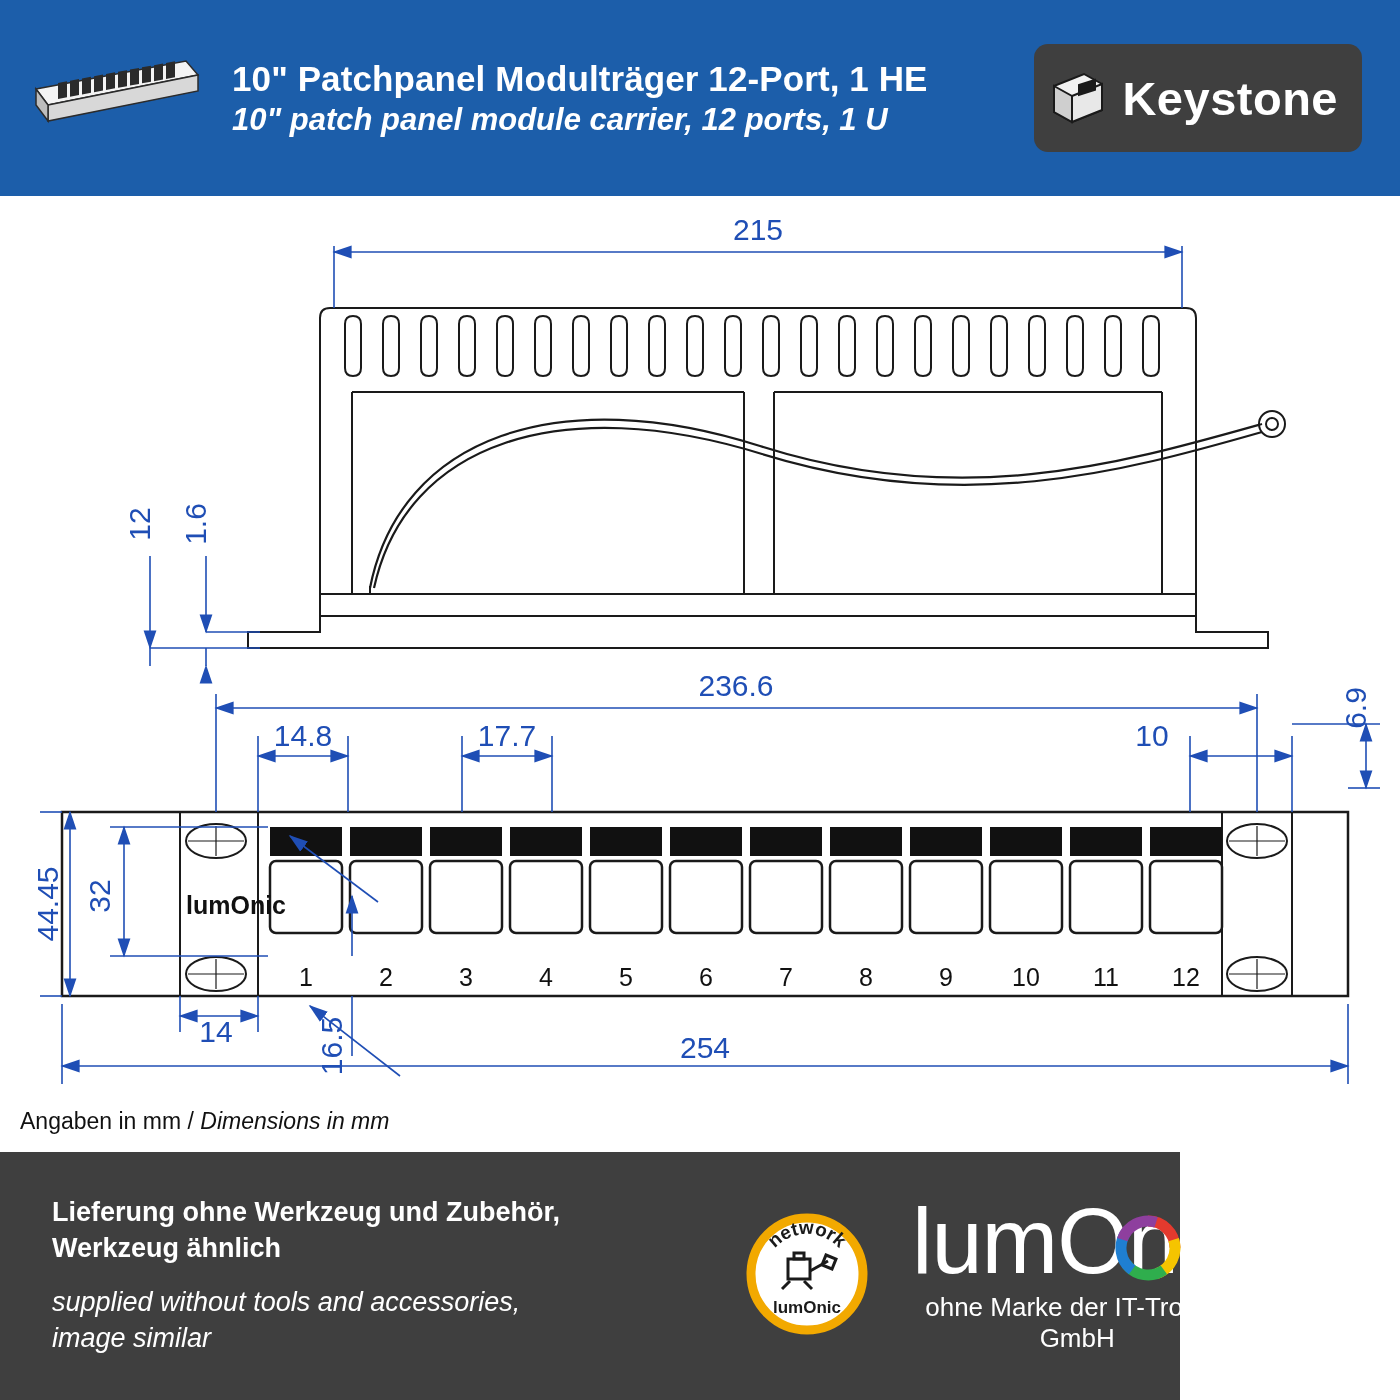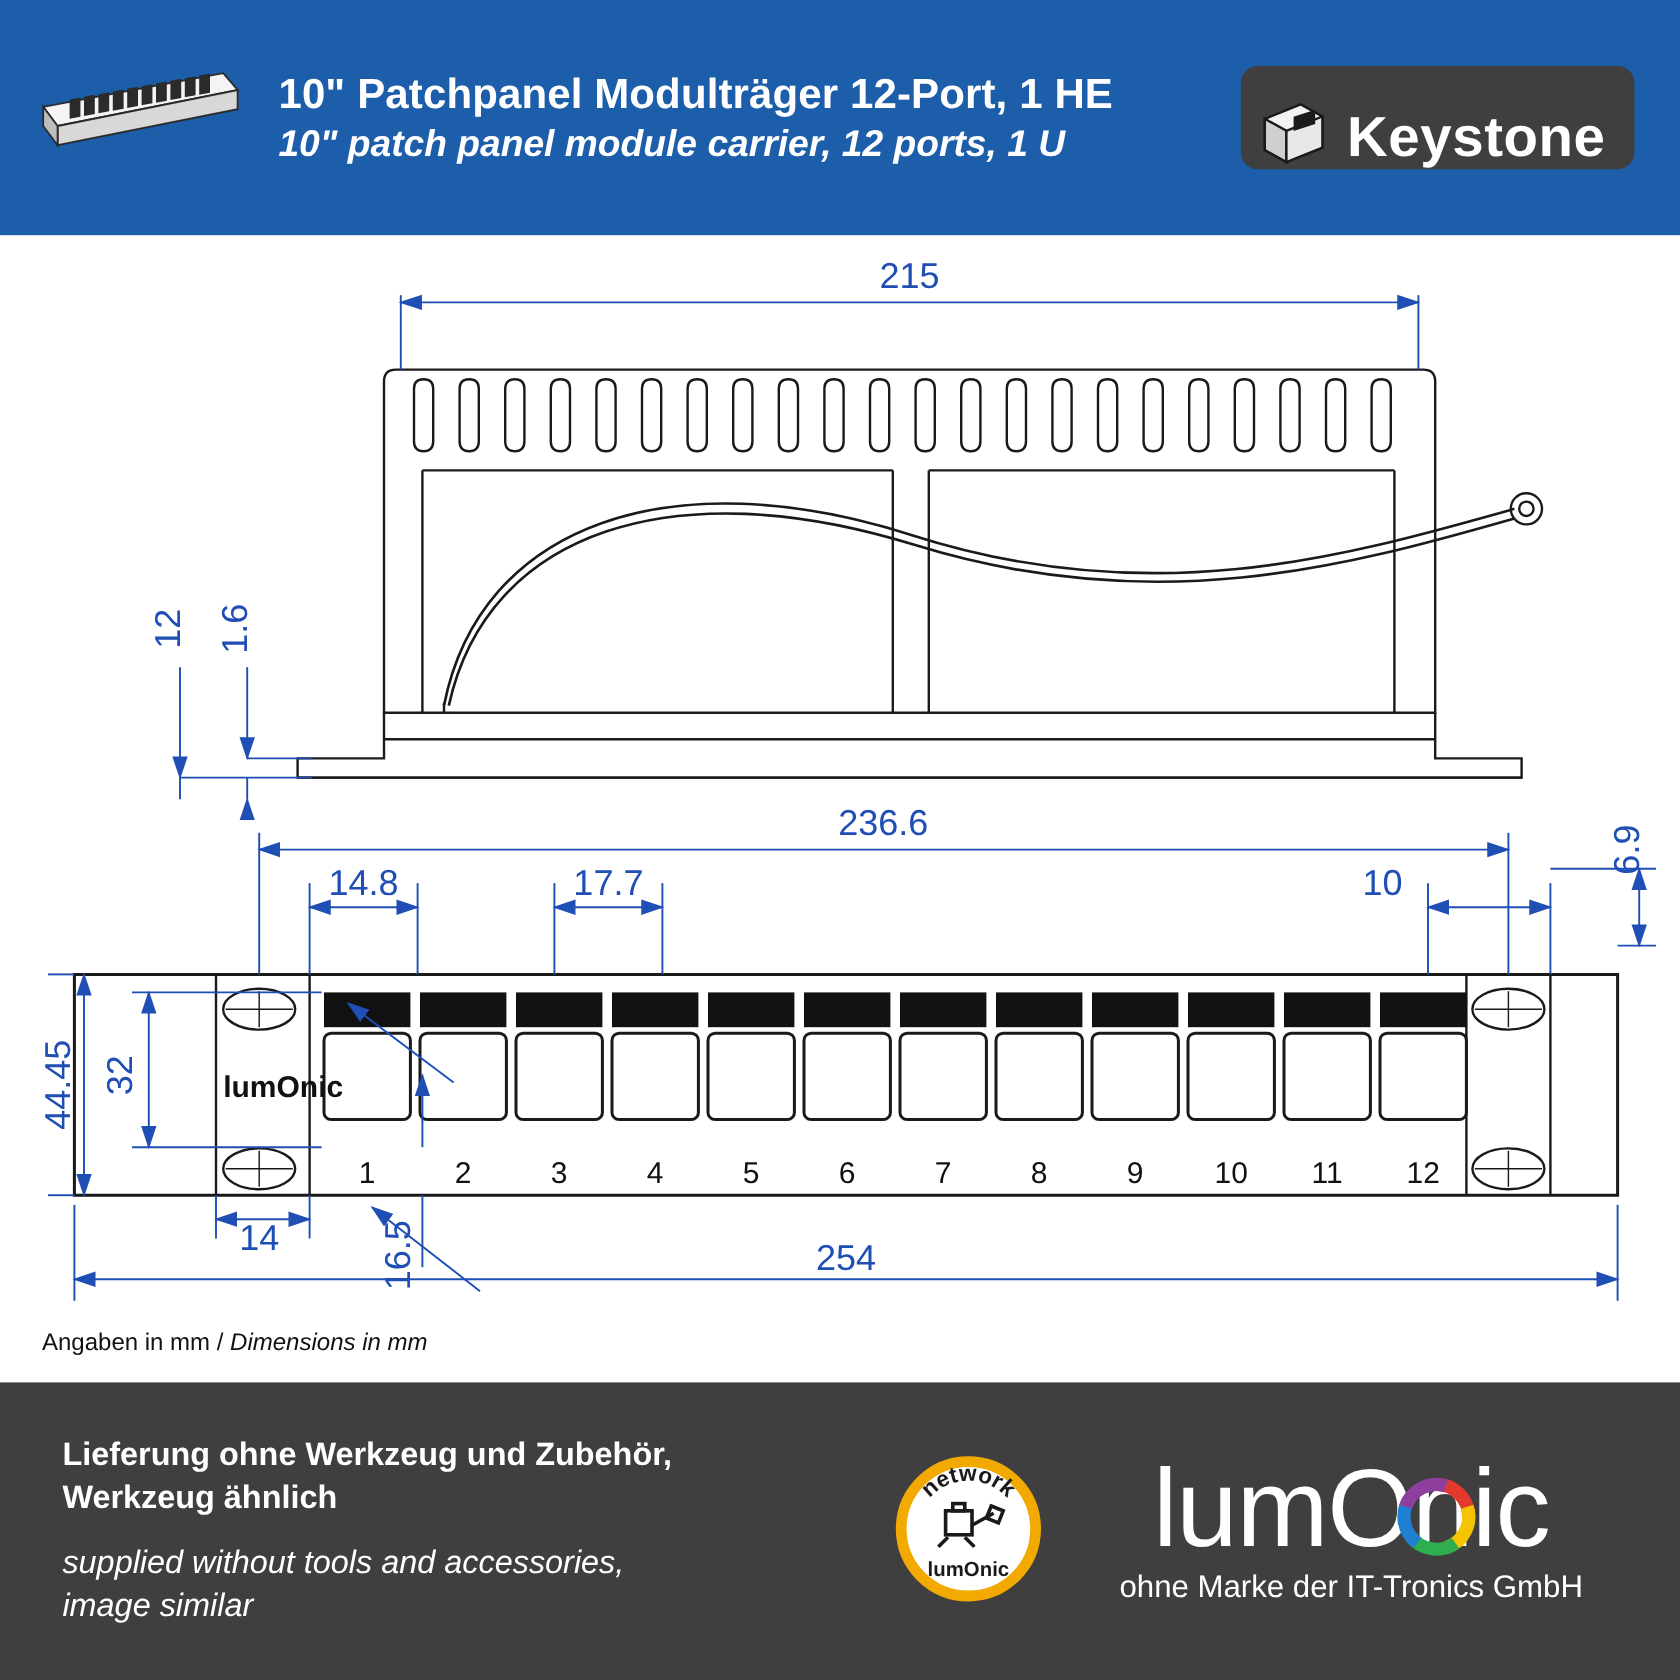--- a/index.html
+++ b/index.html
@@ -50,23 +50,23 @@
     font-size: 31px;
     font-weight: bold;
     font-style: italic;
     line-height: 1.25;
     white-space: nowrap;
   }
   .keystone-badge {
     flex: 0 0 auto;
     background: #3f3f3f;
     border-radius: 14px;
-    height: 86px;
+    height: 108px;
     display: flex;
-    align-items: flex-end;
+    align-items: center;
     padding: 0 24px 0 14px;
     margin-right: 14px;
   }
   .keystone-badge .ks-icon {
     width: 60px;
     height: 60px;
     flex: 0 0 60px;
     margin-right: 14px;
   }
   .keystone-badge .ks-text {
@@ -81,34 +81,34 @@
     position: absolute;
     left: 0;
     top: 196px;
     width: 1400px;
     height: 960px;
   }
   .drawing svg { display: block; }
 
   .dim-note {
     position: absolute;
-    left: 35px;
+    left: 20px;
     top: 1108px;
-    font-size: 20px;
+    font-size: 23px;
     color: #111;
     white-space: nowrap;
   }
   .dim-note i { font-style: italic; }
 
   
   .footer {
     position: absolute;
     left: 0;
     top: 1152px;
-    width: 1400px;
+    width: 1180px;
     height: 248px;
     background: #3f3f3f;
     display: flex;
     align-items: center;
     box-sizing: border-box;
     padding: 0 30px;
   }
   .footer-text {
     flex: 0 0 660px;
     color: #ffffff;

